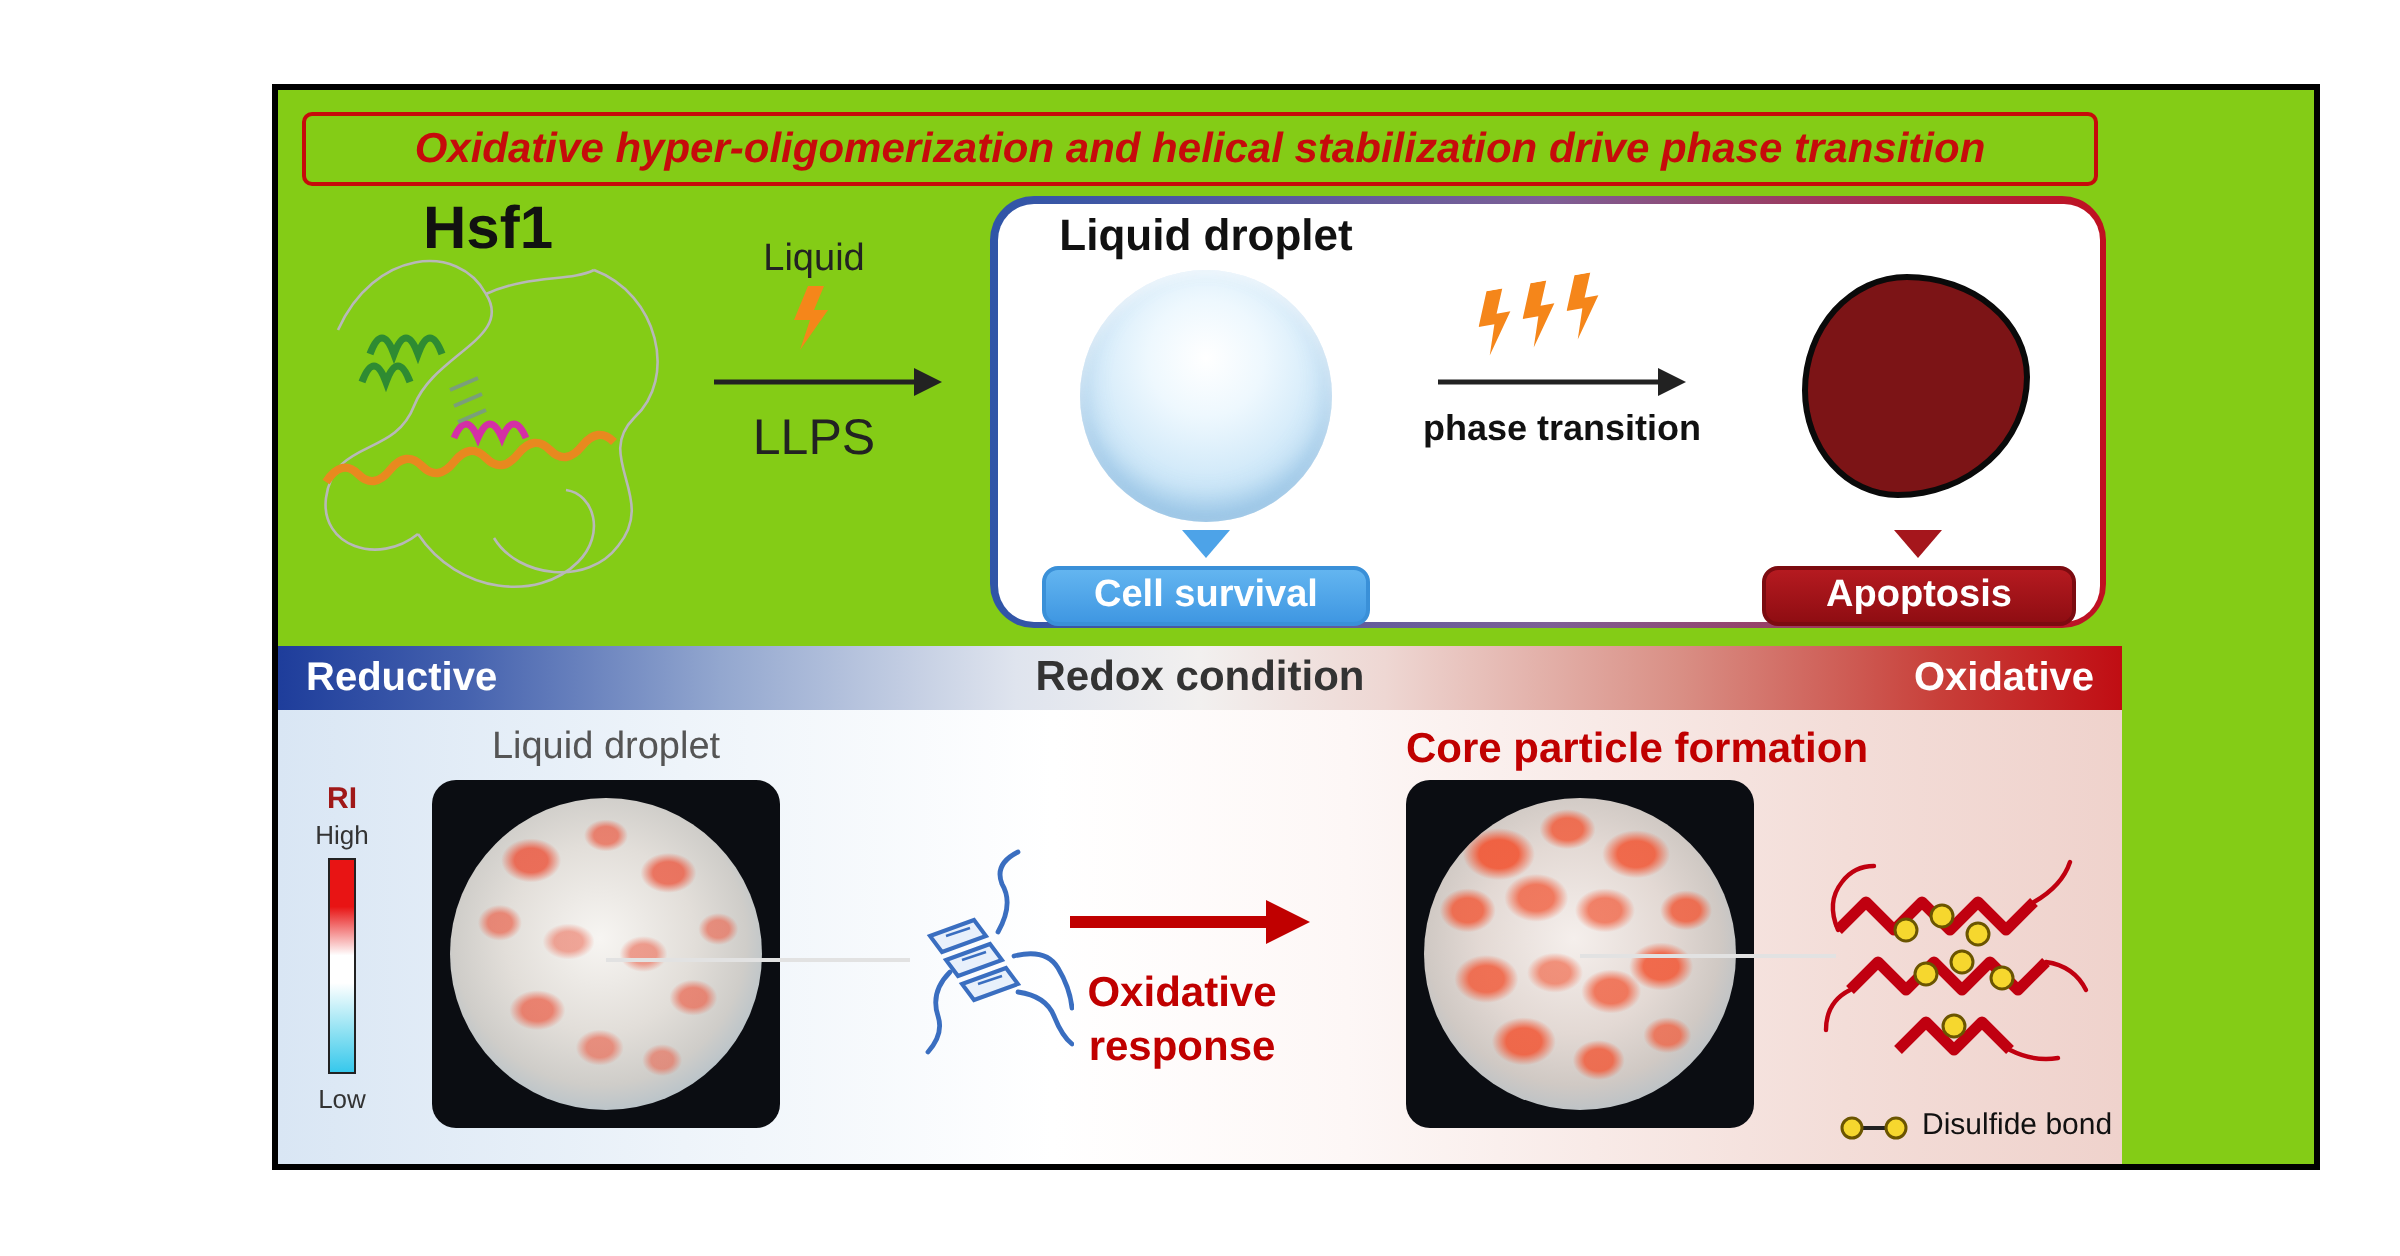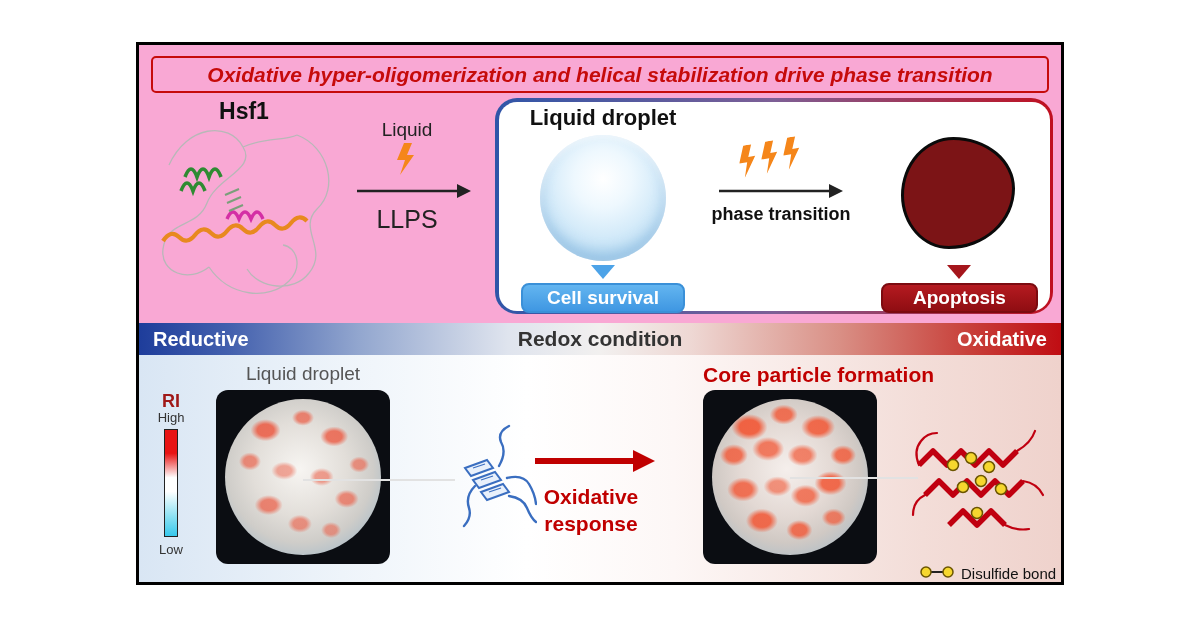--- a/index.html
+++ b/index.html
@@ -1,18 +1,18 @@
 <!DOCTYPE html>
 <html><head>
 <meta charset="utf-8">
 <style>
   *{box-sizing:border-box;margin:0;padding:0}
   html,body{width:1200px;height:628px;background:#fff;font-family:"Liberation Sans","DejaVu Sans",sans-serif;overflow:hidden}
   .abs{position:absolute}
-  .frame{position:absolute;left:136px;top:42px;width:928px;height:543px;border:3px solid #000;background:#f9a8d4}
+  .frame{position:absolute;left:136px;top:42px;width:1024px;height:543px;border:3px solid #000;background:#84cc16}
   .banner{position:absolute;left:12px;top:11px;width:898px;height:37px;border:2.5px solid #c60b0b;border-radius:5px;
     display:flex;align-items:center;justify-content:center}
   .banner span{font-size:21px;font-weight:bold;font-style:italic;color:#c60b0b;white-space:nowrap}
   .lbl-black{font-weight:bold;color:#111;text-align:center}
   .phase-box{position:absolute;left:356px;top:53px;width:558px;height:216px;border-radius:22px;
     background:linear-gradient(90deg,#2f55a8 0%,#7d5f96 50%,#c01020 100%);padding:3.5px}
   .phase-box-inner{width:100%;height:100%;background:#fff;border-radius:18px}
   .sphere{position:absolute;left:401px;top:90px;width:126px;height:126px;border-radius:50%;
     background:radial-gradient(circle at 50% 35%,#ffffff 0%,#eef8fe 28%,#cde7f8 62%,#abd5f0 84%,#9ccaec 100%);
     box-shadow:inset 0 -8px 14px rgba(110,165,210,.45), inset 0 2px 6px rgba(255,255,255,.9)}
@@ -59,32 +59,32 @@
     radial-gradient(15px 11px at 58% 36%, rgba(242,86,52,.7) 0 55%, rgba(242,86,52,0) 100%),
     radial-gradient(16px 12px at 76% 54%, rgba(242,86,52,.85) 0 55%, rgba(242,86,52,0) 100%),
     radial-gradient(16px 12px at 20% 58%, rgba(242,86,52,.8) 0 55%, rgba(242,86,52,0) 100%),
     radial-gradient(14px 10px at 42% 56%, rgba(242,86,52,.6) 0 55%, rgba(242,86,52,0) 100%),
     radial-gradient(15px 11px at 60% 62%, rgba(242,86,52,.75) 0 55%, rgba(242,86,52,0) 100%),
     radial-gradient(16px 12px at 32% 78%, rgba(242,86,52,.85) 0 55%, rgba(242,86,52,0) 100%),
     radial-gradient(13px 10px at 56% 84%, rgba(242,86,52,.8) 0 55%, rgba(242,86,52,0) 100%),
     radial-gradient(12px 9px at 78% 76%, rgba(242,86,52,.7) 0 55%, rgba(242,86,52,0) 100%),
     radial-gradient(circle at 48% 45%, #f5efec 0%, #e3d9d4 40%, #d0c9c4 62%, #bcc2c6 74%, #7fbcd6 85%, #2a4c66 93%, #0c1016 100%)}
   .pointer-line{position:absolute;height:2px;background:#e2e2e2;z-index:5}
-  .legend-row{position:absolute;left:780px;top:520px;display:flex;align-items:flex-start;gap:6px}
+  .legend-row{position:absolute;left:780px;top:509px;display:flex;align-items:flex-end;gap:6px}
 </style>
 </head>
 <body>
 
 <div class="frame">
 
   <div class="banner">
     <span>Oxidative hyper-oligomerization and helical stabilization drive phase transition</span>
   </div>
 
-  <div class="abs lbl-black" style="left:55px;top:53px;width:100px;font-size:23px">Hsf1</div>
+  <div class="abs lbl-black" style="left:55px;top:53px;width:100px;font-size:30px">Hsf1</div>
 
   <svg class="abs" style="left:8px;top:62px" width="205" height="200" viewBox="0 0 205 200">
     <path d="M22 58 C40 18,82 14,96 40 C110 62,70 70,60 96 C50 122,20 112,16 142 C13 166,42 176,62 160" fill="none" stroke="#b8b8b8" stroke-width="1.3"></path>
     <path d="M150 28 C182 40,192 82,170 102 C150 122,182 142,162 166 C147 186,112 182,100 162" fill="none" stroke="#b8b8b8" stroke-width="1.3"></path>
     <path d="M96 40 C118 30,138 34,150 28 M62 160 C82 190,122 194,142 174 C156 160,150 140,136 138" fill="none" stroke="#b8b8b8" stroke-width="1.3"></path>
     <path d="M38 70 q6 -16 12 0 q6 -16 12 0 q6 -16 12 0" fill="none" stroke="#2e8b32" stroke-width="3.6"></path>
     <path d="M34 84 q6 -16 12 0 q6 -16 12 0" fill="none" stroke="#2e8b32" stroke-width="3.6"></path>
     <path d="M80 112 q6 -14 12 0 q6 -14 12 0 q6 -14 12 0" fill="none" stroke="#d42fa5" stroke-width="3.4"></path>
     <g stroke="#7a9f7a" stroke-width="2">
       <line x1="78" y1="88" x2="92" y2="82"></line>
@@ -139,21 +139,21 @@
   </div>
 
   <div class="redox-bar">
     <span class="left">Reductive</span>
     <span class="center">Redox condition</span>
     <span class="right">Oxidative</span>
   </div>
 
   <div class="bottom-panel"></div>
 
-  <div class="abs" style="left:8px;top:346px;width:48px;text-align:center;font-size:18px;font-weight:bold;color:#a01818">RI</div>
+  <div class="abs" style="left:8px;top:346px;width:48px;text-align:center;font-size:15px;font-weight:bold;color:#a01818">RI</div>
   <div class="abs" style="left:8px;top:365px;width:48px;text-align:center;font-size:13px;color:#333">High</div>
   <div class="colorbar"></div>
   <div class="abs" style="left:8px;top:497px;width:48px;text-align:center;font-size:13px;color:#333">Low</div>
 
   <div class="abs" style="left:84px;top:318px;width:160px;text-align:center;font-size:19px;color:#555">Liquid droplet</div>
   <div class="tile" style="left:77px;top:345px">
     <div class="droplet droplet1"></div>
   </div>
   <div class="pointer-line" style="left:164px;top:434px;width:152px"></div>
 

